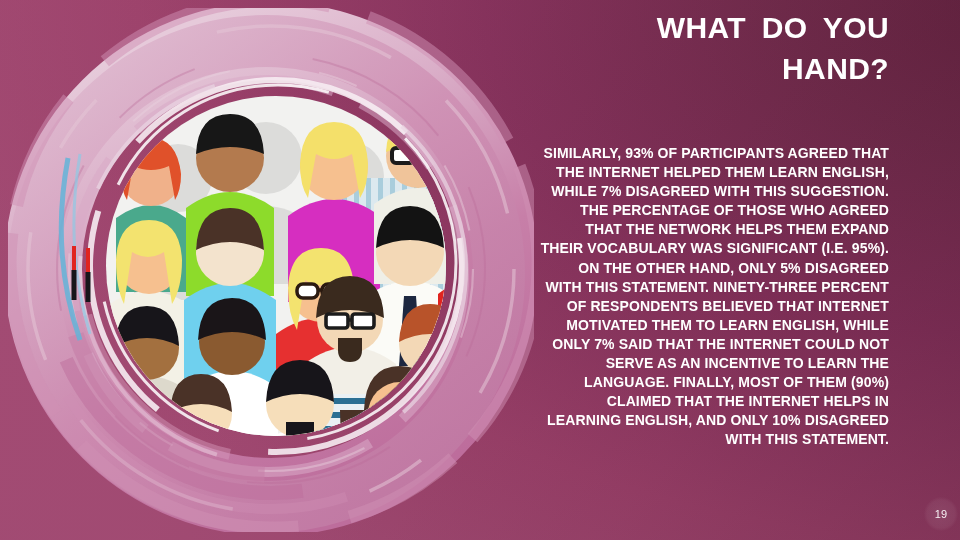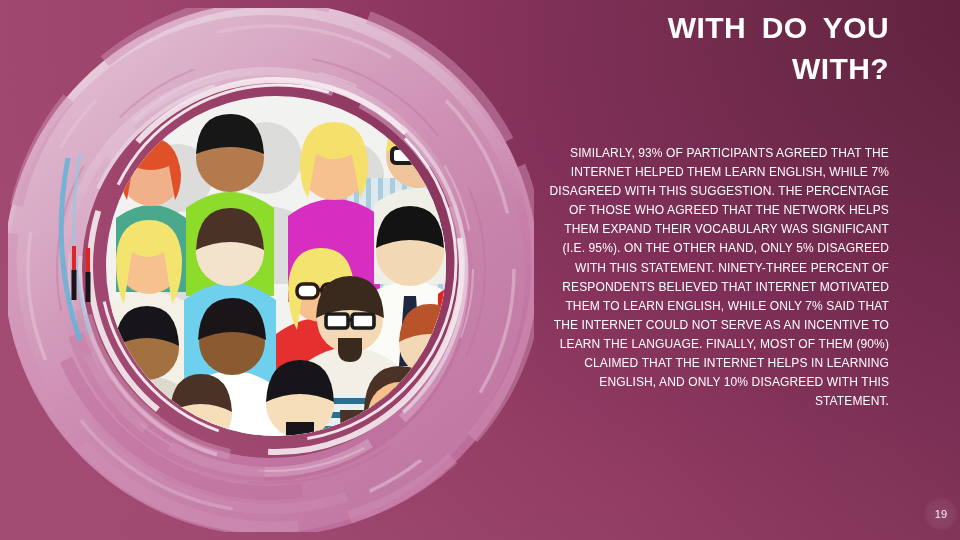--- a/index.html
+++ b/index.html
@@ -54,22 +54,22 @@
   }
   .title .l2 { display: block; }
 
   .body-copy {
     position: absolute;
     left: 540px;
     top: 144px;
     width: 349px;
     text-align: right;
     color: #ffffff;
-    font-size: 12px;
-    font-weight: normal;
+    font-size: 14px;
+    font-weight: bold;
     line-height: 19.1px;
     letter-spacing: 0.12px;
   }
 
   
   .page-num {
     position: absolute;
     left: 924px;
     top: 497px;
     width: 34px;
@@ -318,22 +318,22 @@
         </g>
         <g stroke="#17151a" stroke-width="5">
           <line x1="66" y1="262" x2="66" y2="292"></line>
           <line x1="80" y1="264" x2="80" y2="294"></line>
         </g>
       </g>
     </svg>
   </div>
 
   <div class="title">
-    <span>WITH  DO  YOU</span>
-    <span class="l2">WITH?</span>
+    <span>WHAT  DO  YOU</span>
+    <span class="l2">HAND?</span>
   </div>
 
   <div class="body-copy">SIMILARLY, 93% OF PARTICIPANTS AGREED THAT THE INTERNET HELPED THEM LEARN ENGLISH, WHILE 7% DISAGREED WITH THIS SUGGESTION. THE PERCENTAGE OF THOSE WHO AGREED THAT THE NETWORK HELPS THEM EXPAND THEIR VOCABULARY WAS SIGNIFICANT (I.E. 95%). ON THE OTHER HAND, ONLY 5% DISAGREED WITH THIS STATEMENT. NINETY-THREE PERCENT OF RESPONDENTS BELIEVED THAT INTERNET MOTIVATED THEM TO LEARN ENGLISH, WHILE ONLY 7% SAID THAT THE INTERNET COULD NOT SERVE AS AN INCENTIVE TO LEARN THE LANGUAGE. FINALLY, MOST OF THEM (90%) CLAIMED THAT THE INTERNET HELPS IN LEARNING ENGLISH, AND ONLY 10% DISAGREED WITH THIS STATEMENT.</div>
 
   <div class="page-num">
     <span>19</span>
   </div>
 
 </div>
 

